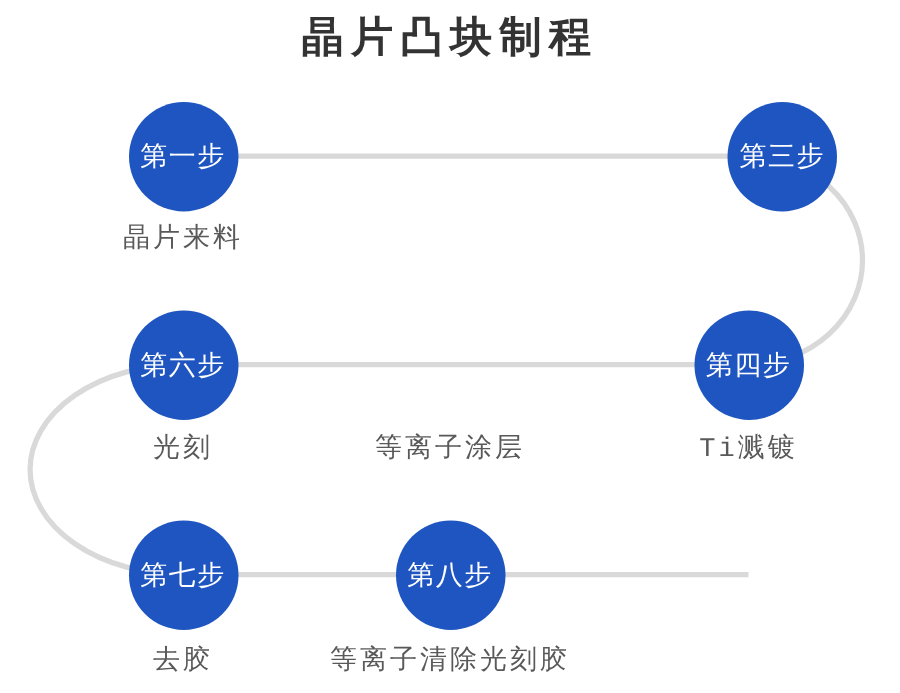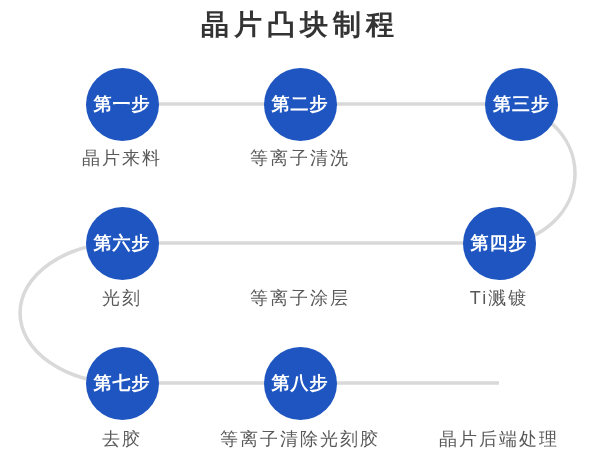--- a/index.html
+++ b/index.html
@@ -37,60 +37,56 @@
     stroke-width:3.5;
   }
   .step-circle{
     position:absolute;
     width:73px;height:73px;
     border-radius:50%;
     background:var(--blue);
     display:flex;
     align-items:center;
     justify-content:center;
-    font-weight:bold;
   }
   .step-circle span{
     color:#ffffff;
     font-size:18px;
     letter-spacing:1px;
     white-space:nowrap;
   }
   .step-caption{
     position:absolute;
     transform:translateX(-50%);
     color:var(--label);
     font-size:18px;
     letter-spacing:2px;
     white-space:nowrap;
+    font-family:Liberation Mono, monospace;
   }
 </style>
 </head>
 <body>
 
 <div class="stage">
 
   <h1 class="title">晶片凸块制程</h1>
 
   <svg class="connectors" width="600" height="462" viewBox="0 0 600 462" aria-hidden="true">
     <path d="M 122 104 H 499 A 76 69.5 0 0 1 499 243 H 122 A 102 70 0 0 0 122 383 H 499"></path>
   </svg>
 
   <div class="step-circle" style="left:85.5px;top:67.5px">
       <span>第一步</span>
     </div>
-  <div class="step-circle" style="left:263.5px;top:67.5px">
-      <span>第二步</span>
-    </div>
   <div class="step-circle" style="left:485px;top:67.5px">
       <span>第三步</span>
     </div>
 
   <div class="step-caption" style="left:122px;top:146px">晶片来料</div>
-  <div class="step-caption" style="left:300px;top:146px">等离子清洗</div>
 
   <div class="step-circle" style="left:462.5px;top:206.5px">
       <span>第四步</span>
     </div>
   <div class="step-circle" style="left:85.5px;top:206.5px">
       <span>第六步</span>
     </div>
 
   <div class="step-caption" style="left:499px;top:286px">Ti溅镀</div>
   <div class="step-caption" style="left:300px;top:286px">等离子涂层</div>
@@ -98,15 +94,14 @@
 
   <div class="step-circle" style="left:263.5px;top:346.5px">
       <span>第八步</span>
     </div>
   <div class="step-circle" style="left:85.5px;top:346.5px">
       <span>第七步</span>
     </div>
 
   <div class="step-caption" style="left:122px;top:427px">去胶</div>
   <div class="step-caption" style="left:300px;top:427px">等离子清除光刻胶</div>
-  <div class="step-caption" style="left:499px;top:427px">晶片后端处理</div>
 
 </div>
 
 </body></html>

